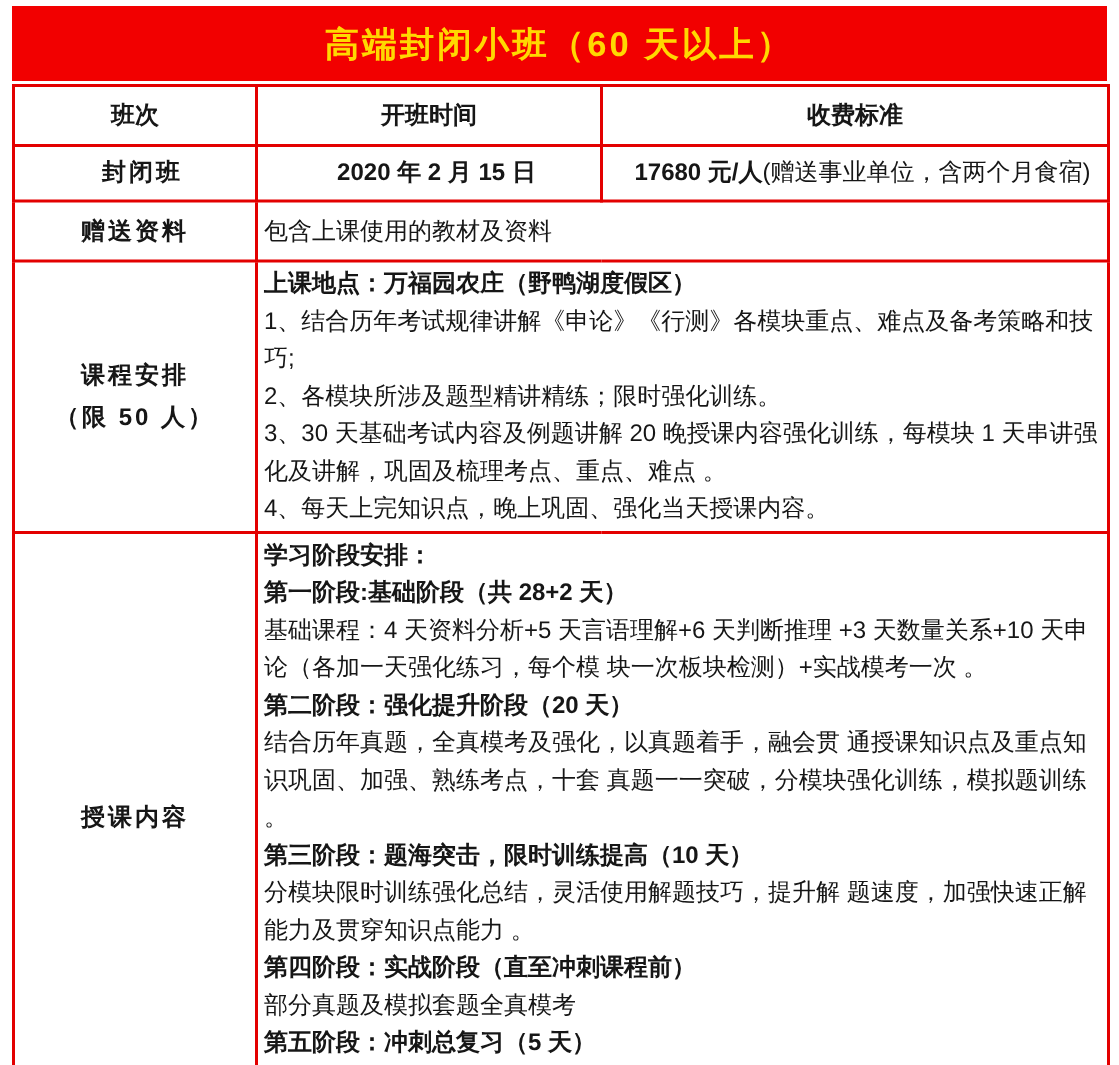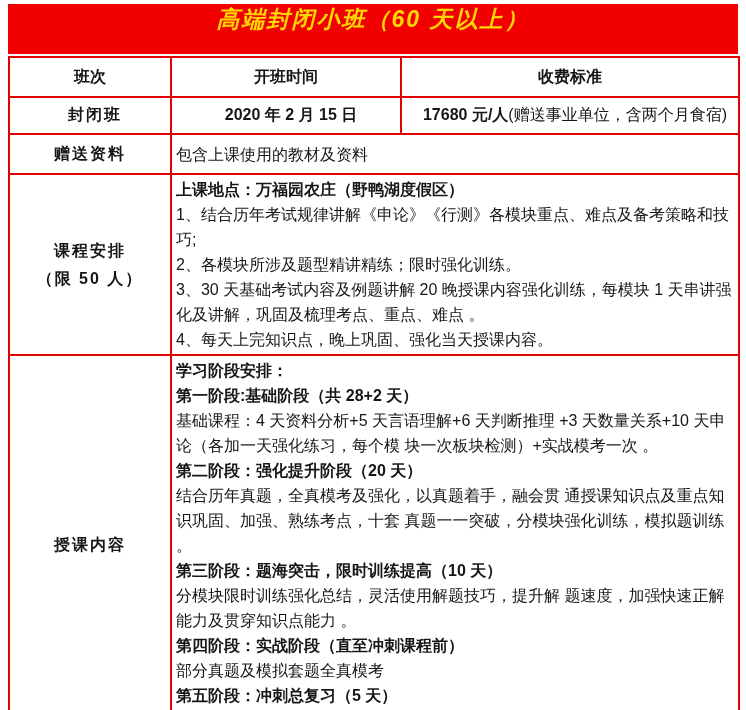--- a/index.html
+++ b/index.html
@@ -13,21 +13,21 @@
   body{
     background:#ffffff;
     color:var(--text);
     font-family:"Liberation Sans","DejaVu Sans",sans-serif;
   }
   .page{padding:4px 8px 0 8px;}
 
   .band{
     height:50px;
     background:var(--band-bg);
-    display:flex;align-items:flex-start;justify-content:center;font-style:italic;
+    display:flex;align-items:center;justify-content:center;
   }
   .band .title{
     color:var(--band-text);
     font-size:23px;
     font-weight:700;
     letter-spacing:2px;
   }
 
   table.course{
     width:730px;

